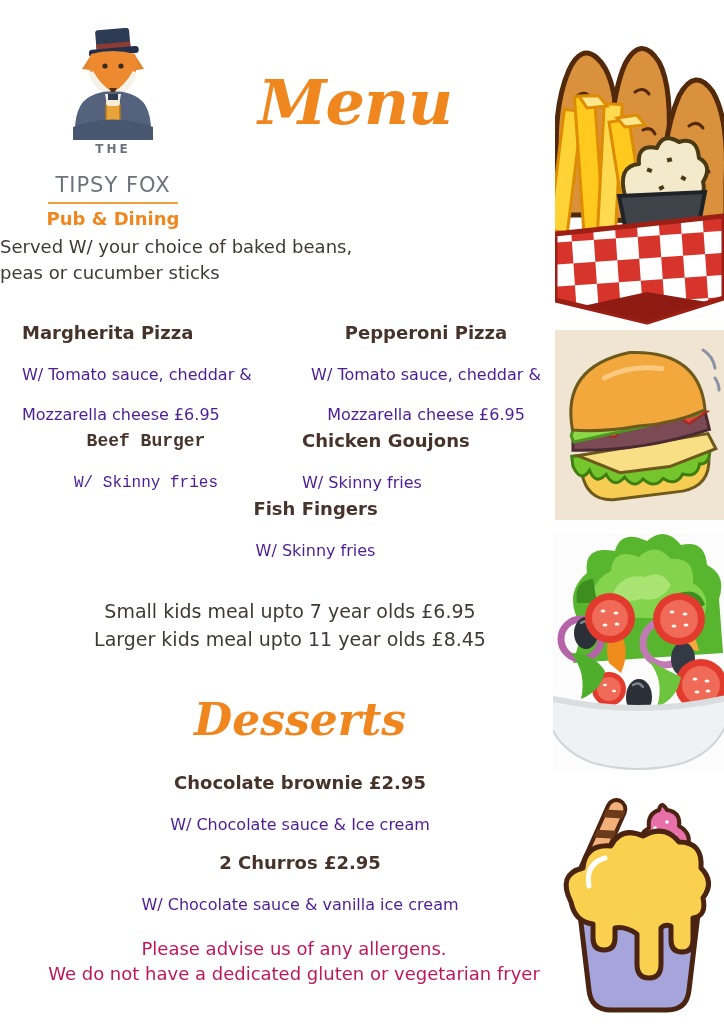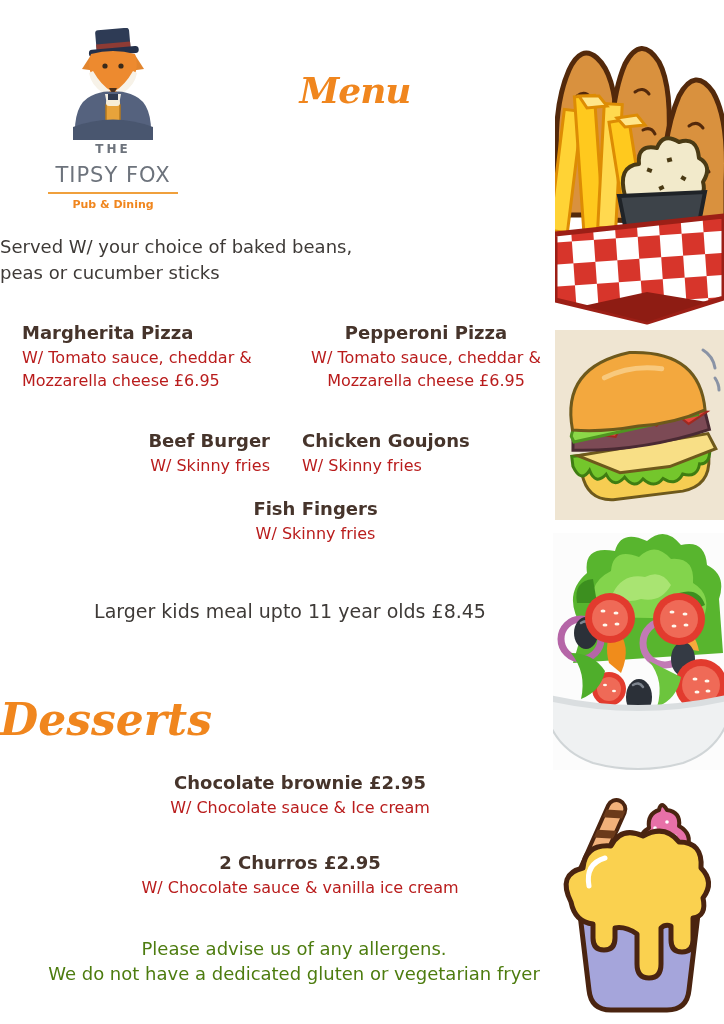--- a/index.html
+++ b/index.html
@@ -8,56 +8,56 @@
   .page {
     position:relative; width:724px; height:1024px; margin:0 auto;
     background:#ffffff; overflow:hidden;
   }
   .abs { position:absolute; }
 
   
   .logo { left:46px; top:28px; width:134px; text-align:center; }
   .logo svg { display:block; margin:0 auto; }
   .logo-the { font-size:12px; letter-spacing:3px; color:#6d737c; font-weight:600; margin-top:2px; }
-  .logo-name { font-size:21px; letter-spacing:1px; color:#6d737c; font-weight:500; margin-top:7px; white-space:nowrap; }
+  .logo-name { font-size:21px; letter-spacing:1px; color:#6d737c; font-weight:500; margin-top:17px; white-space:nowrap; }
   .logo-rule { border:none; border-top:2px solid #F0A03C; margin:5px 2px 4px 2px; }
-  .logo-tagline { font-size:11px; font-weight:700; color:#F0861E; }
+  .logo-tagline { font-size:18px; font-weight:700; color:#F0861E; }
 
   
   .script {
     font-family:"DejaVu Serif","Liberation Serif",serif;
     font-style:italic; font-weight:700; color:#F0861E;
   }
   .title-block { left:235px; top:40px; width:240px; text-align:center; }
   .title-line1 { font-size:54px; line-height:1; letter-spacing:-1px; }
-  .title-line2 { font-size:36px; line-height:1; margin-top:32px; letter-spacing:-1px; }
+  .title-line2 { font-size:62px; line-height:1; margin-top:32px; letter-spacing:-1px; }
 
   
   .intro { left:0; top:234px; width:580px; text-align:left;
            font-size:18px; line-height:1.45; color:#3E3A37; }
 
   .menu-name { font-size:18px; font-weight:700; color:#46342B; line-height:1.25; }
-  .menu-desc { font-size:16px; color:#b91c1c; line-height:1.3; margin-top:3px; }
+  .menu-desc { font-size:16px; color:#4c1d95; line-height:1.3; margin-top:20px; }
 
   .col-left  { left:22px;  top:322px; width:248px; text-align:left; }
   .col-right { left:302px; top:322px; width:248px; text-align:center; }
-  .col-left2  { left:22px;  top:430px; width:248px; text-align:right; }
+  .col-left2  { left:22px;  top:430px; width:248px; text-align:center;font-family:Liberation Mono, monospace; }
   .col-right2 { left:302px; top:430px; width:248px; text-align:left; }
   .fish-block { left:0; top:498px; width:592px; text-align:center;padding-left:39px; }
 
   .pricing { left:0; top:598px; width:580px; text-align:center;
              font-size:19px; line-height:1.45; color:#3E3A37; }
 
-  .desserts-heading { left:0; top:694px; width:600px; text-align:left; font-size:44px; }
+  .desserts-heading { left:0; top:694px; width:600px; text-align:center; font-size:44px; }
 
   .dessert-item1 { left:0; top:772px; width:600px; text-align:center; }
   .dessert-item2 { left:0; top:852px; width:600px; text-align:center; }
 
   .footer { left:0; top:936px; width:588px; text-align:center;
-            font-size:18px; line-height:1.4; color:#4d7c0f; }
+            font-size:18px; line-height:1.4; color:#be185d; }
 
   
   .illus { overflow:hidden; }
   .illus svg { display:block; }
   .illus-chicken { left:555px; top:0;     width:169px; height:325px; }
   .illus-burger  { left:555px; top:330px; width:169px; height:190px; }
   .illus-salad   { left:553px; top:533px; width:171px; height:237px; }
   .illus-icecream{ left:555px; top:788px; width:169px; height:236px; }
 </style>
 </head>
@@ -123,20 +123,21 @@
     <div class="menu-name">Chicken Goujons</div>
     <div class="menu-desc">W/ Skinny fries</div>
   </div>
 
   <div class="abs fish-block">
     <div class="menu-name">Fish Fingers</div>
     <div class="menu-desc">W/ Skinny fries</div>
   </div>
 
   <div class="abs pricing">
+    <div>Small kids meal upto 7 year olds £6.95</div>
     <div>Larger kids meal upto 11 year olds £8.45</div>
   </div>
 
   <div class="abs desserts-heading script">Desserts</div>
 
   <div class="abs dessert-item1">
     <div class="menu-name">Chocolate brownie £2.95</div>
     <div class="menu-desc">W/ Chocolate sauce &amp; Ice cream</div>
   </div>
   <div class="abs dessert-item2">

